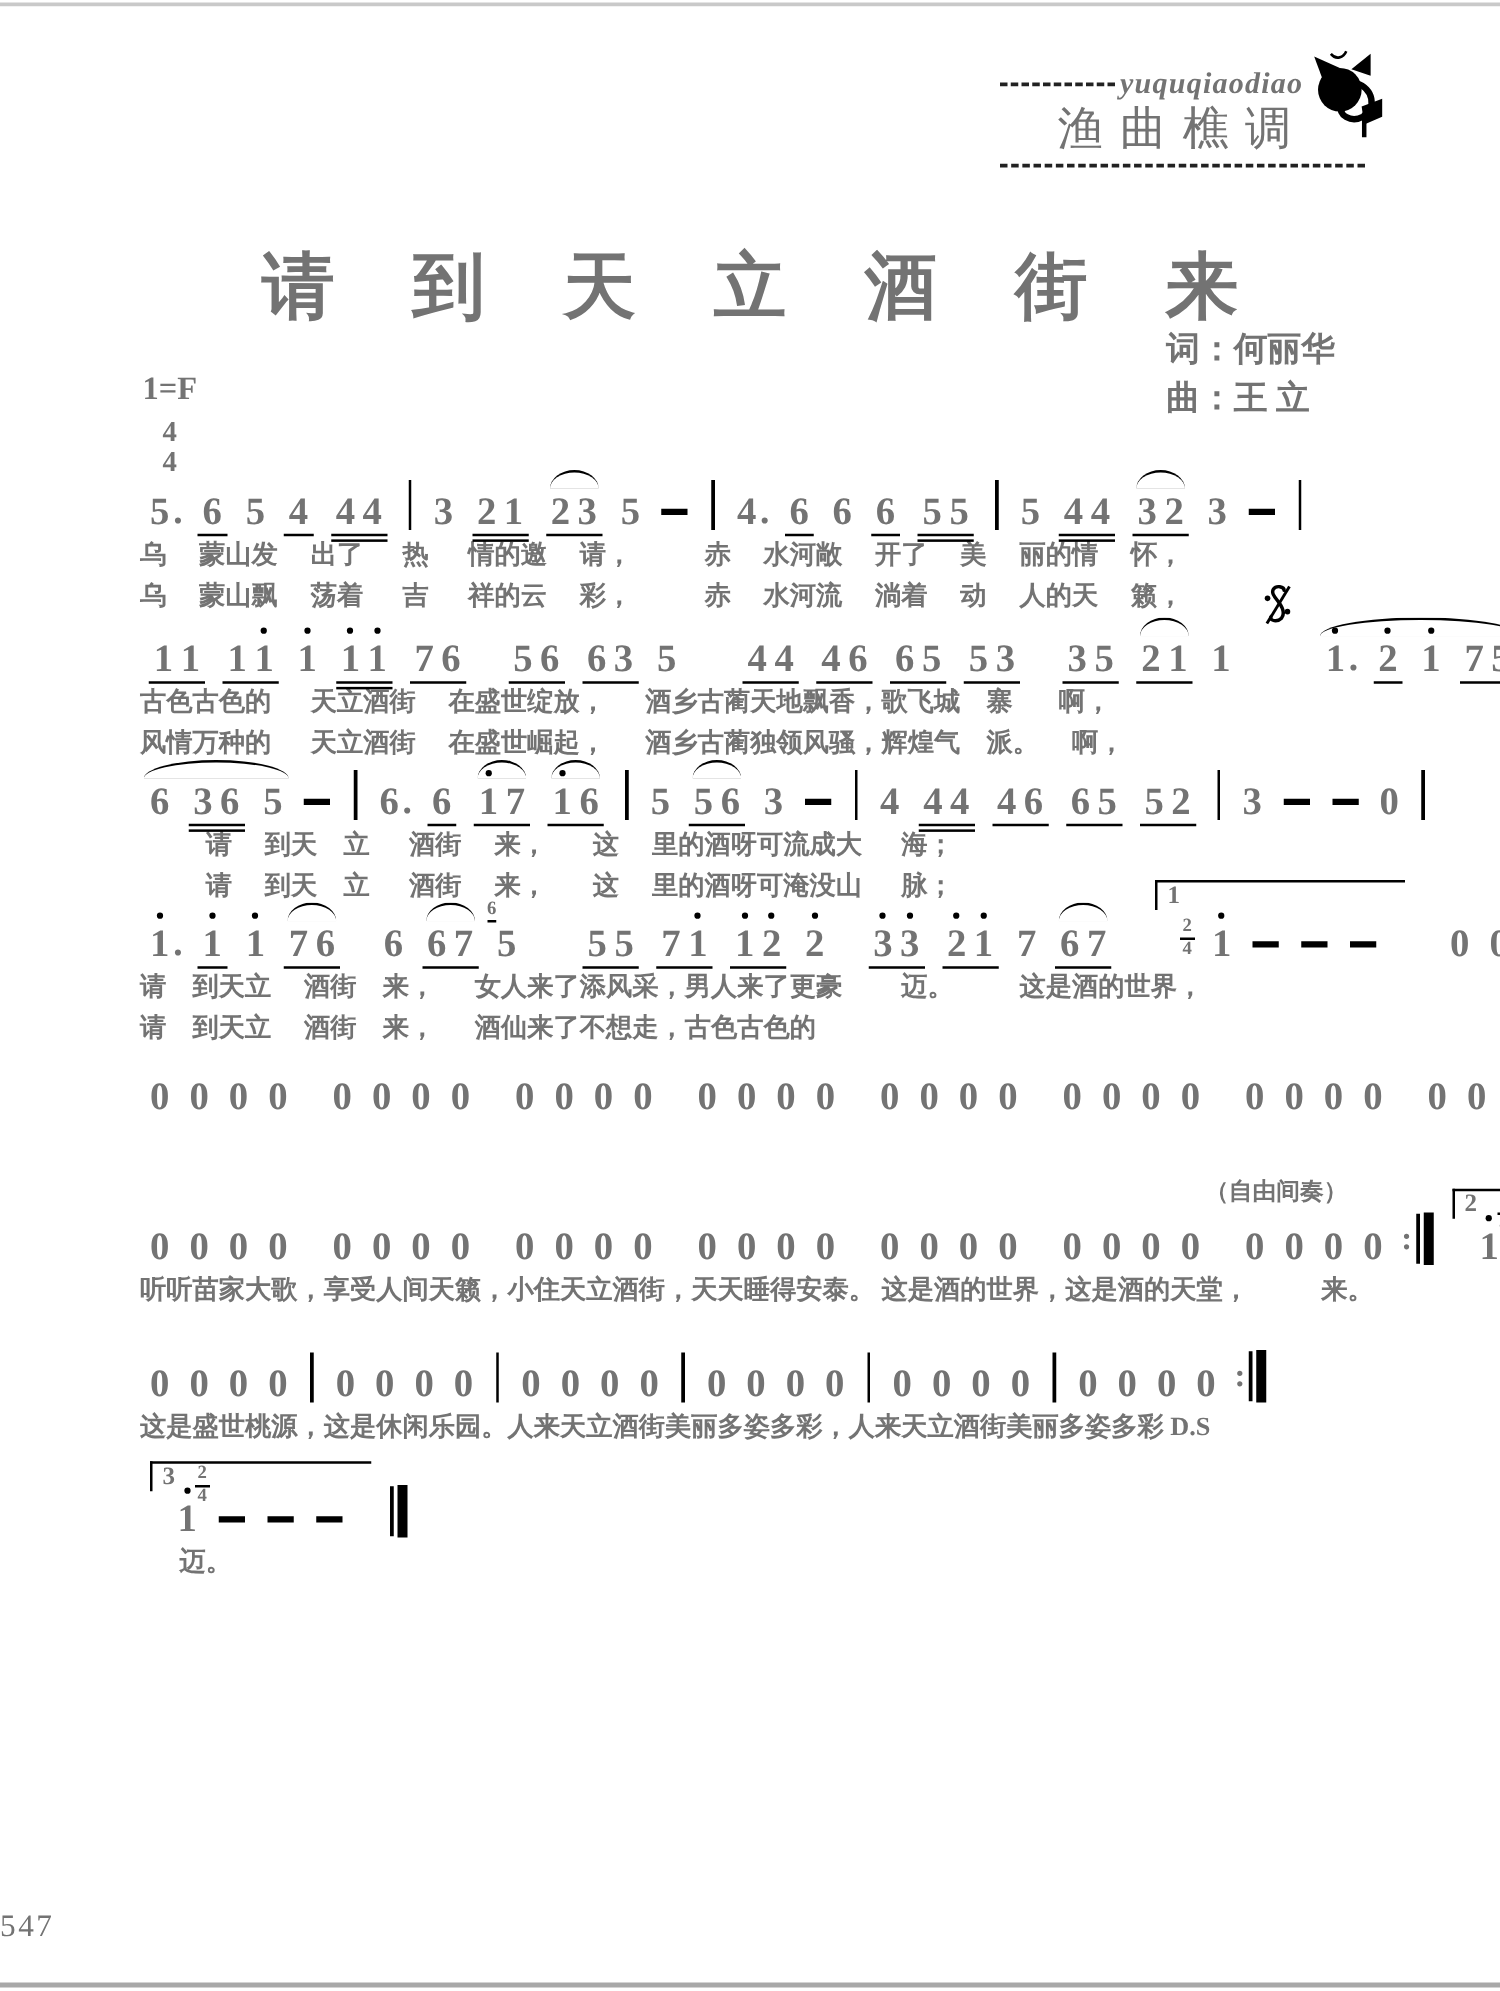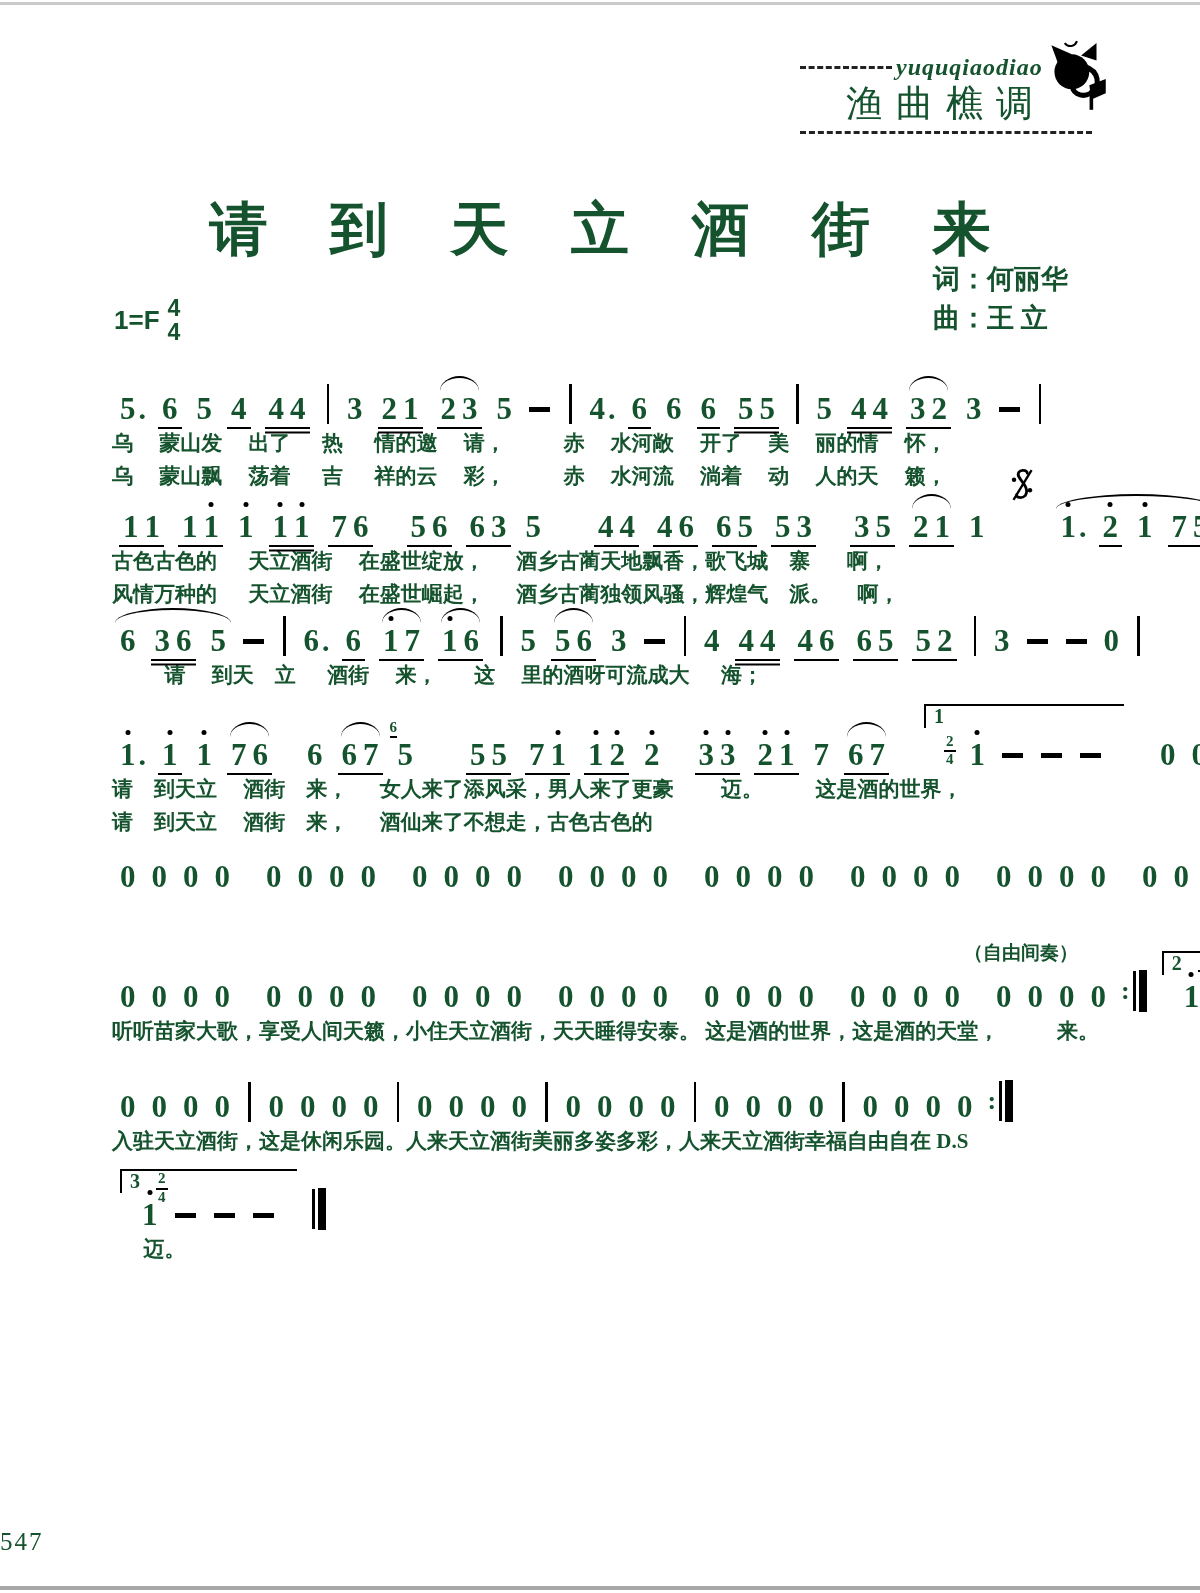--- a/index.html
+++ b/index.html
@@ -1,35 +1,35 @@
 <!DOCTYPE html>
 <html><head>
 <meta charset="utf-8">
 <style>
   html,body{margin:0;padding:0;background:#888;}
   .page{position:relative;width:1200px;height:1593px;margin:0 auto;background:#ffffff;
-        font-family:"Liberation Serif","DejaVu Serif",serif;color:#14532d;overflow:hidden;}
+        font-family:"Liberation Serif","DejaVu Serif",serif;color:#737373;overflow:hidden;}
   .scan-edge-top{position:absolute;top:2px;left:0;right:0;height:3px;background:#c9c9c9;}
   .scan-edge-bottom{position:absolute;bottom:3px;left:0;right:0;height:4px;background:#a8a8a8;}
 
   
   .brandbox{position:absolute;top:52px;right:108px;width:292px;}
   .brand-row1{display:flex;align-items:center;height:30px;}
   .dashseg{display:inline-block;width:92px;border-top:3px dashed #222;margin-right:4px;}
   .pinyin{font-style:italic;font-weight:bold;font-size:24px;letter-spacing:1px;}
   .brand-row2{font-weight:normal;font-size:37px;letter-spacing:13px;line-height:1.1;margin-top:2px;white-space:nowrap;text-align:center;}
   .brand-underline{border-top:3px dashed #222;margin-top:6px;width:292px;}
   .cat-icon{position:absolute;right:-18px;top:-12px;}
 
   
   .title{position:absolute;top:152px;left:12px;width:100%;text-align:center;
          font-size:58px;font-weight:bold;letter-spacing:24px;white-space:nowrap;}
   .credits{position:absolute;top:260px;right:132px;text-align:left;font-size:27px;font-weight:bold;line-height:1.45;}
   .keysig{position:absolute;top:296px;left:114px;display:flex;align-items:center;gap:8px;
-          font-family:Liberation Sans, sans-serif;font-weight:bold;font-size:26px;}
+          font-family:Liberation Serif, serif;font-weight:bold;font-size:26px;flex-direction:column;}
   .keysig .frac{display:flex;flex-direction:column;align-items:center;font-size:23px;line-height:1.05;}
 
   
   .score-line{position:absolute;left:112px;right:34px;}
   .score-line:nth-of-type(1){top:378px;}
   .score-line:nth-of-type(2){top:496px;}
   .score-line:nth-of-type(3){top:610px;}
   .score-line:nth-of-type(4){top:724px;}
   .score-line:nth-of-type(5){top:846px;}
   .score-line:nth-of-type(6){top:930px;}
@@ -311,20 +311,21 @@
             <span class="note">2</span>
           </span>
           <span class="bar"></span>
           <span class="note">3</span>
           <span class="dashnote"></span>
           <span class="dashnote"></span>
           <span class="note">0</span>
           <span class="bar"></span>
         </div>
         <div class="lyrics">          请     到天    立      酒街     来，       这     里的酒呀可流成大      海；</div>
+        <div class="lyrics">          请     到天    立      酒街     来，       这     里的酒呀可淹没山      脉；</div>
       </div>
       <div class="score-line">
         <div class="notes-row">
           <span class="note hi">1</span>
           <span class="augdot">.</span>
           <span class="beam u1">
             <span class="note hi">1</span>
           </span>
           <span class="note hi">1</span>
           <span class="beam u1 slur">
@@ -523,21 +524,21 @@
           <span class="note">0</span>
           <span class="note">0</span>
           <span class="note">0</span>
           <span class="note">0</span>
           <span class="repeat">
             <span class="rdots">:</span>
             <span class="b-thin"></span>
             <span class="b-thick"></span>
           </span>
         </div>
-        <div class="lyrics">入驻天立酒街，这是休闲乐园。人来天立酒街美丽多姿多彩，人来天立酒街幸福自由自在 D.S</div>
+        <div class="lyrics">这是盛世桃源，这是休闲乐园。人来天立酒街美丽多姿多彩，人来天立酒街美丽多姿多彩 D.S</div>
       </div>
       <div class="score-line">
         <div class="notes-row">
           <span class="volta">
             <span class="v-bracket"></span>
             <span class="v-head">
               <span class="v-num">3</span>
               <span class="meter-sm">
                 <span class="mt">2</span>
                 <span class="mb">4</span>

